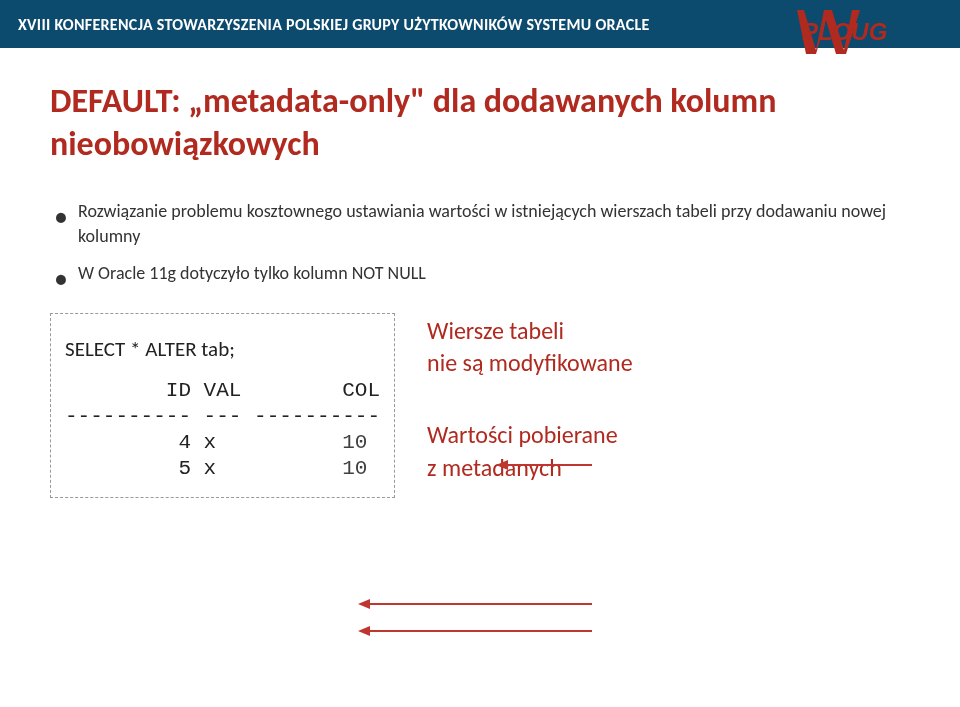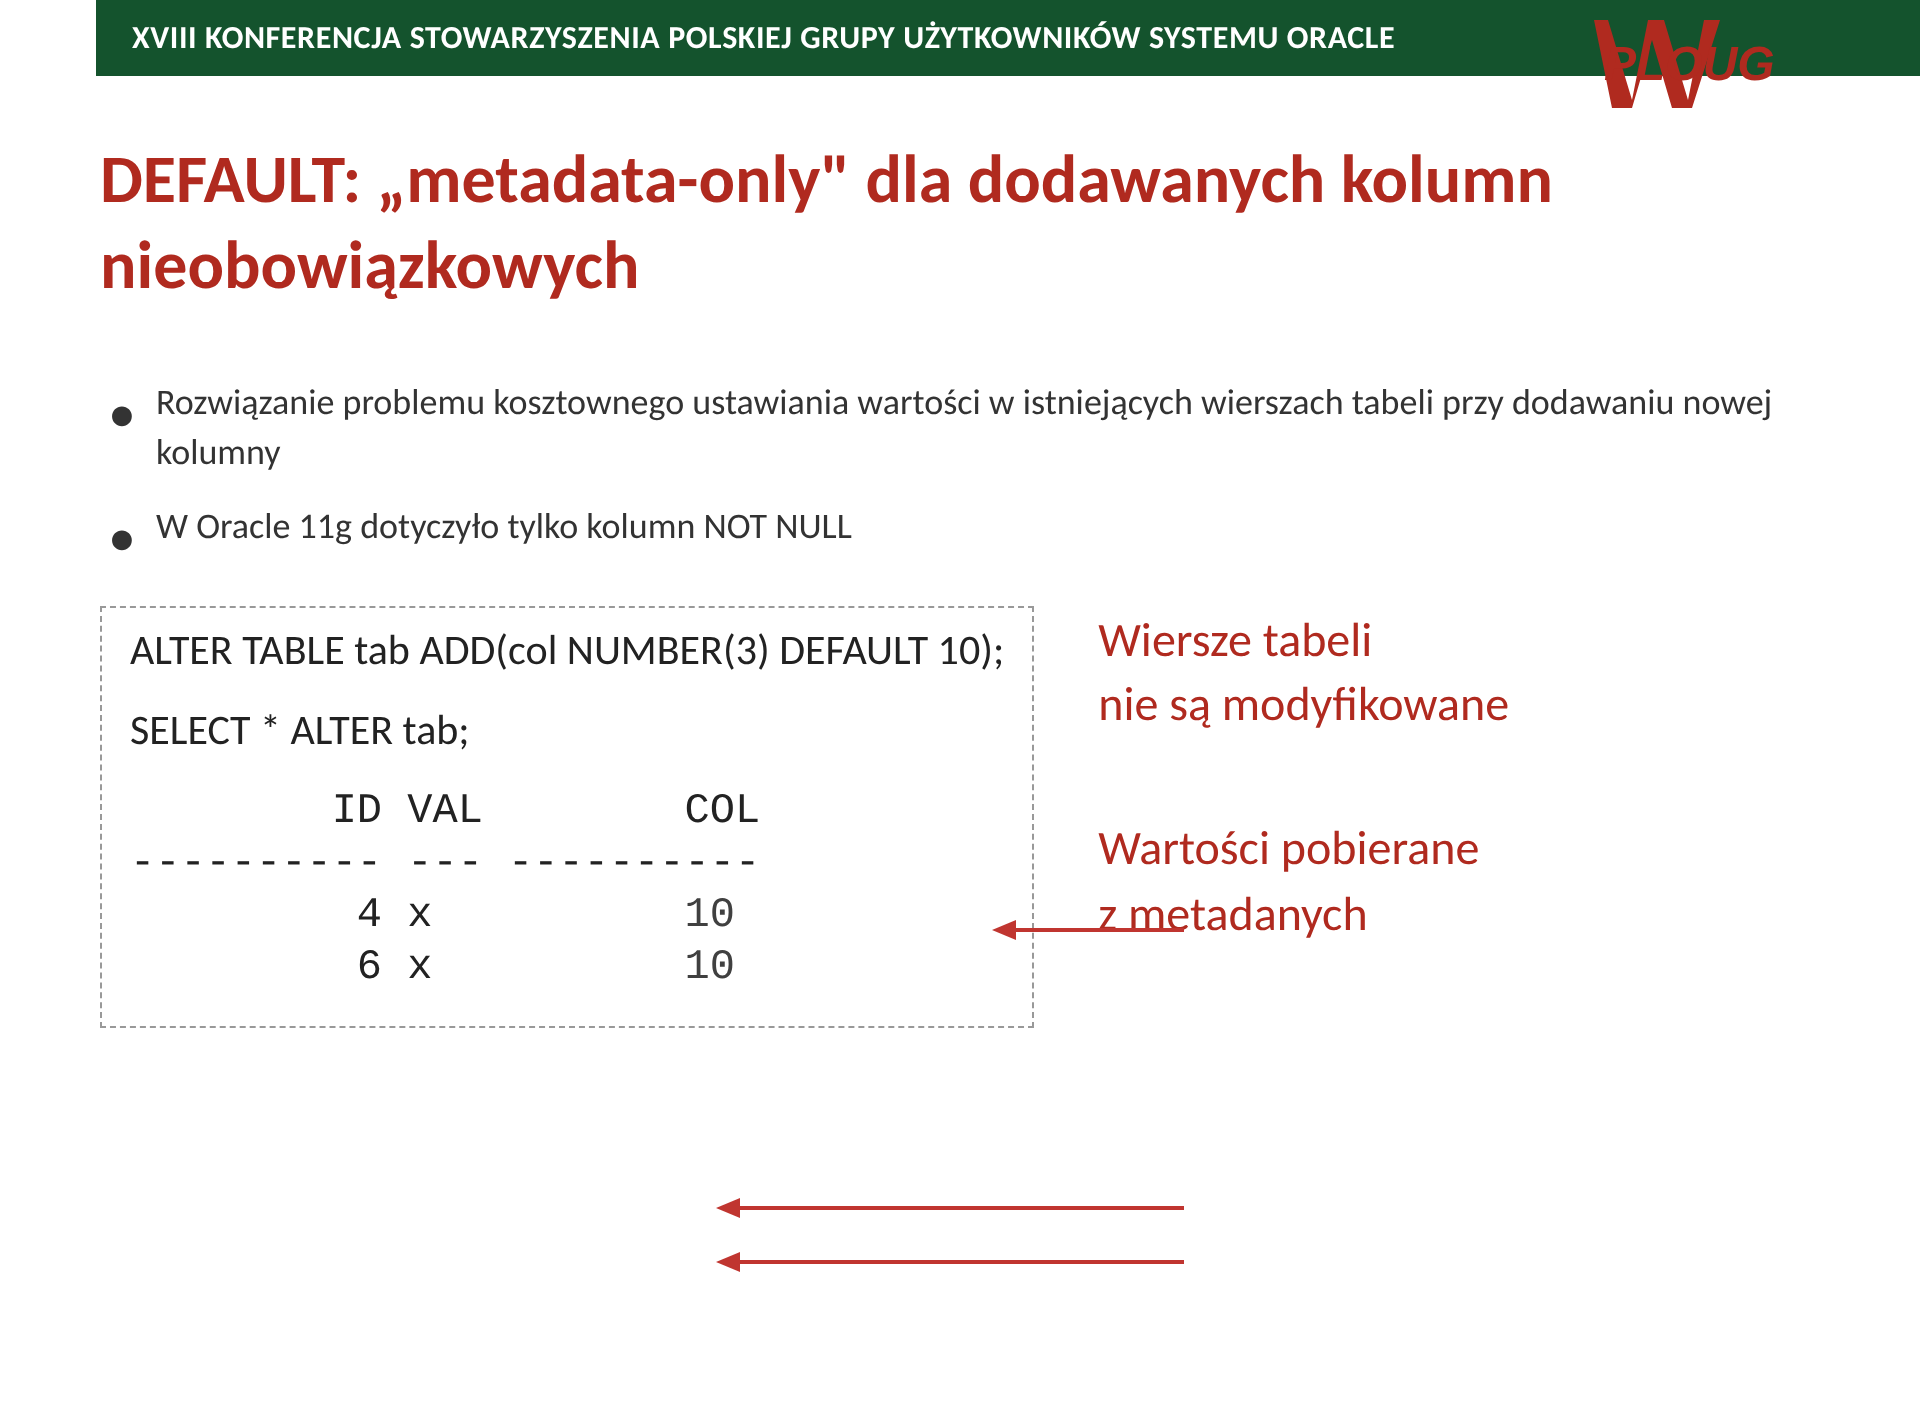--- a/index.html
+++ b/index.html
@@ -5,30 +5,29 @@
     * { margin: 0; padding: 0; box-sizing: border-box; }
     body {
       width: 960px;
       height: 707px;
       font-family: Calibri, Arial, sans-serif;
       background: #fff;
       position: relative;
       overflow: hidden;
     }
     .header-bar {
-      background: #14532d;
+      background: #0c4a6e;
       color: #fff;
       padding: 8px 18px;
       font-size: 16px;
       font-weight: bold;
       letter-spacing: 0.3px;
-      height: 38px;
+      height: 48px;
       display: flex;
       align-items: center;
-      margin-left: 48px;
     }
     .logo {
       position: absolute;
       top: 2px;
       right: 18px;
       width: 150px;
       height: 56px;
       z-index: 10;
     }
     .content {
@@ -125,26 +124,25 @@
   <h1 class="slide-title">DEFAULT: „metadata-only" dla dodawanych kolumn nieobowiązkowych</h1>
 
   <ul class="bullets">
     <li>Rozwiązanie problemu kosztownego ustawiania wartości w istniejących wierszach tabeli przy dodawaniu nowej kolumny</li>
     <li>W Oracle 11g dotyczyło tylko kolumn NOT NULL</li>
   </ul>
 
   <div class="lower-row">
 
     <div class="code-box">
-      <div class="code-line">ALTER TABLE tab ADD(col NUMBER(3) DEFAULT 10);</div>
       <div class="code-line" style="margin-top:14px">SELECT * ALTER tab;</div>
       <div class="mono-block"><span>        ID VAL        COL</span>
 <span>---------- --- ----------</span>
 <span><span>         4 x          </span><span class="col-val">10</span></span>
-<span><span>         6 x          </span><span class="col-val">10</span></span></div>
+<span><span>         5 x          </span><span class="col-val">10</span></span></div>
     </div>
 
     <div class="annotation-wrapper">
       <div class="annotation top" style="white-space:pre-line">Wiersze tabeli
 nie są modyfikowane</div>
       <div class="annotation" style="white-space:pre-line">Wartości pobierane
 z metadanych</div>
     </div>
 
   </div>

